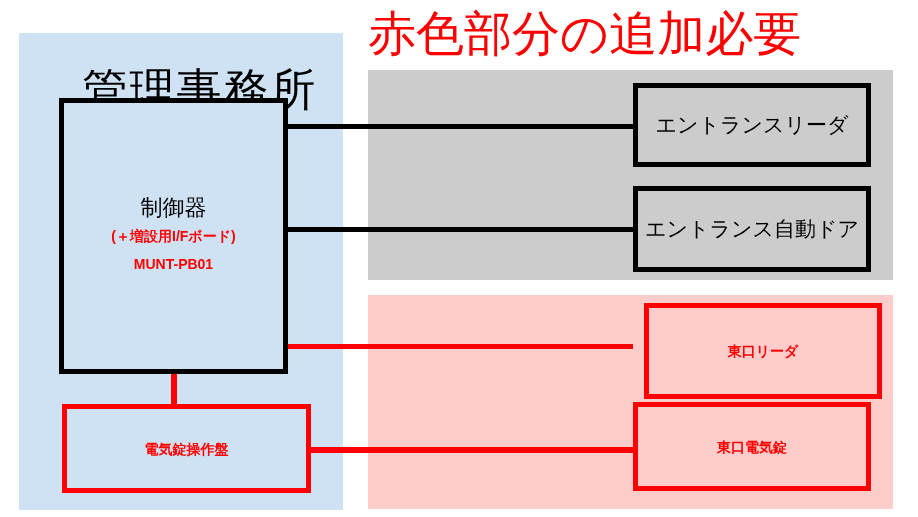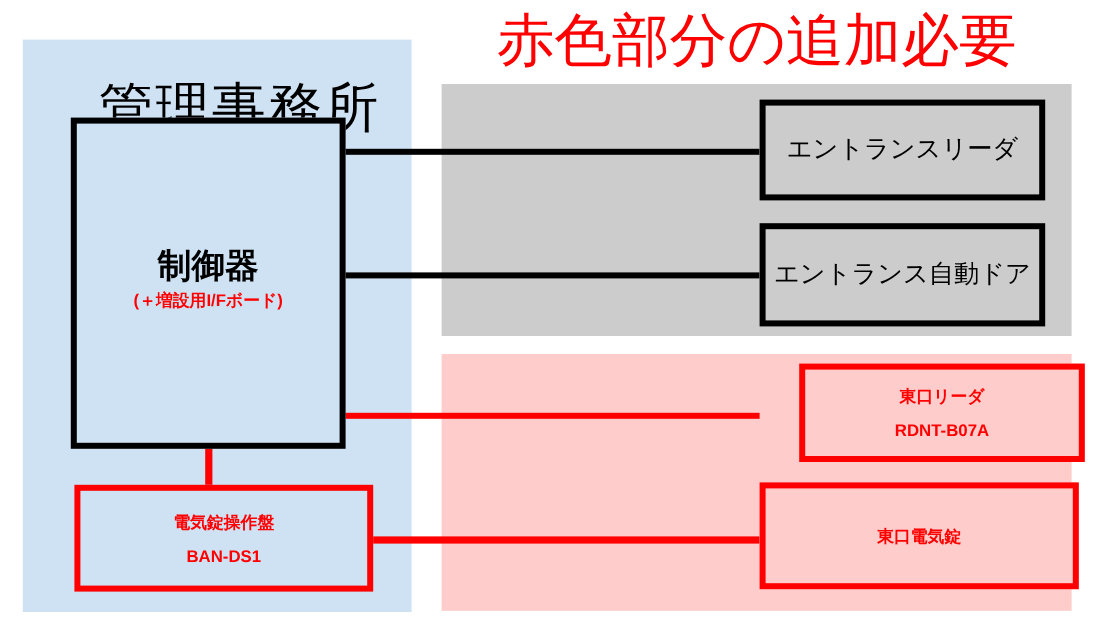--- a/index.html
+++ b/index.html
@@ -17,21 +17,21 @@
   .region-entrance { left: 368px; top: 70px;  width: 525px; height: 210px; background: var(--entrance-bg, #cccccc); }
   .region-east     { left: 368px; top: 295px; width: 525px; height: 214px; background: var(--east-bg, #ffcccc); }
 
   .big-label { position: absolute; color: var(--line-black, #000); white-space: nowrap; margin-top: 24px; }
   .office-label   { left: 40px;  top: 36px;  width: 320px; text-align: center; font-size: 45px; letter-spacing: 2px; }
   .entrance-label { left: 386px; top: 146px; font-size: 42px; }
   .east-label     { left: 441px; top: 368px; font-size: 42px; letter-spacing: 4px; }
 
   .title {
     position: absolute; left: 368px; top: 2px; width: 525px;
-    text-align: center; font-size: 48px; white-space: nowrap;
+    text-align: left; font-size: 48px; white-space: nowrap;
     color: var(--accent-red, #ff0000);
   }
 
   .conn { position: absolute; }
   .conn-black { background: var(--line-black, #000000); }
   .conn-red   { background: var(--accent-red, #ff0000); }
   .conn-entrance-reader { left: 287px; top: 124px; width: 346px; height: 5px; }
   .conn-entrance-door   { left: 287px; top: 227px; width: 346px; height: 5px; }
   .conn-east-reader     { left: 287px; top: 344px; width: 346px; height: 5px; }
   .conn-east-lock       { left: 285px; top: 447px; width: 348px; height: 6px; }
@@ -47,24 +47,24 @@
   .black-border { border: 5px solid var(--line-black, #000000); }
   .red-border   { border: 5px solid var(--accent-red, #ff0000); }
   .fill-office   { background: var(--office-bg, #cfe2f3); }
   .fill-entrance { background: var(--entrance-bg, #cccccc); }
   .fill-east     { background: var(--east-bg, #ffcccc); }
 
   .controller-box { left: 59px;  top: 98px;  width: 229px; height: 276px; }
   .lock-panel-box { left: 62px;  top: 404px; width: 249px; height: 89px; }
   .entrance-reader-box { left: 633px; top: 83px;  width: 238px; height: 84px; }
   .entrance-door-box   { left: 633px; top: 186px; width: 238px; height: 86px; }
-  .east-reader-box     { left: 666px; top: 303px; width: 238px; height: 82px; }
-  .east-lock-box       { left: 633px; top: 402px; width: 266px; height: 89px; }
+  .east-reader-box     { left: 644px; top: 303px; width: 238px; height: 96px; }
+  .east-lock-box       { left: 633px; top: 402px; width: 238px; height: 89px; }
 
-  .t-black-bold { color: var(--line-black, #000); font-weight: bold; font-size: 28px; }
+  .t-black-bold { color: var(--line-black, #000); font-weight: normal; font-size: 22px; }
   .t-red-bold   { color: var(--accent-red, #ff0000); font-weight: bold; font-size: 14px; }
   .t-black-plain { color: var(--line-black, #000); font-size: 21px; }
 </style>
 </head>
 <body>
 
 <div class="canvas">
 
   <div class="region region-office"></div>
   <div class="region region-entrance"></div>
@@ -75,37 +75,36 @@
 
   <div class="conn conn-black conn-entrance-reader"></div>
   <div class="conn conn-black conn-entrance-door"></div>
   <div class="conn conn-red conn-east-reader"></div>
   <div class="conn conn-red conn-east-lock"></div>
   <div class="conn conn-red conn-panel-vertical"></div>
 
   <div class="node black-border fill-office controller-box">
     <div class="row t-black-bold">制御器</div>
     <div class="row t-red-bold">(＋増設用I/Fボード)</div>
+    <div class="row t-red-bold">MUNT-PB01</div>
   </div>
 
   <div class="node red-border fill-office lock-panel-box">
     <div class="row t-red-bold">電気錠操作盤</div>
-    <div class="row t-red-bold">BAN-DS1</div>
   </div>
 
   <div class="node black-border fill-entrance entrance-door-box">
     <div class="row t-black-plain">エントランス自動ドア</div>
   </div>
 
   <div class="node black-border fill-entrance entrance-reader-box">
     <div class="row t-black-plain">エントランスリーダ</div>
   </div>
 
   <div class="node red-border fill-east east-reader-box">
     <div class="row t-red-bold">東口リーダ</div>
-    <div class="row t-red-bold">RDNT-B07A</div>
   </div>
 
   <div class="node red-border fill-east east-lock-box">
     <div class="row t-red-bold">東口電気錠</div>
   </div>
 
 </div>
 
 </body></html>

